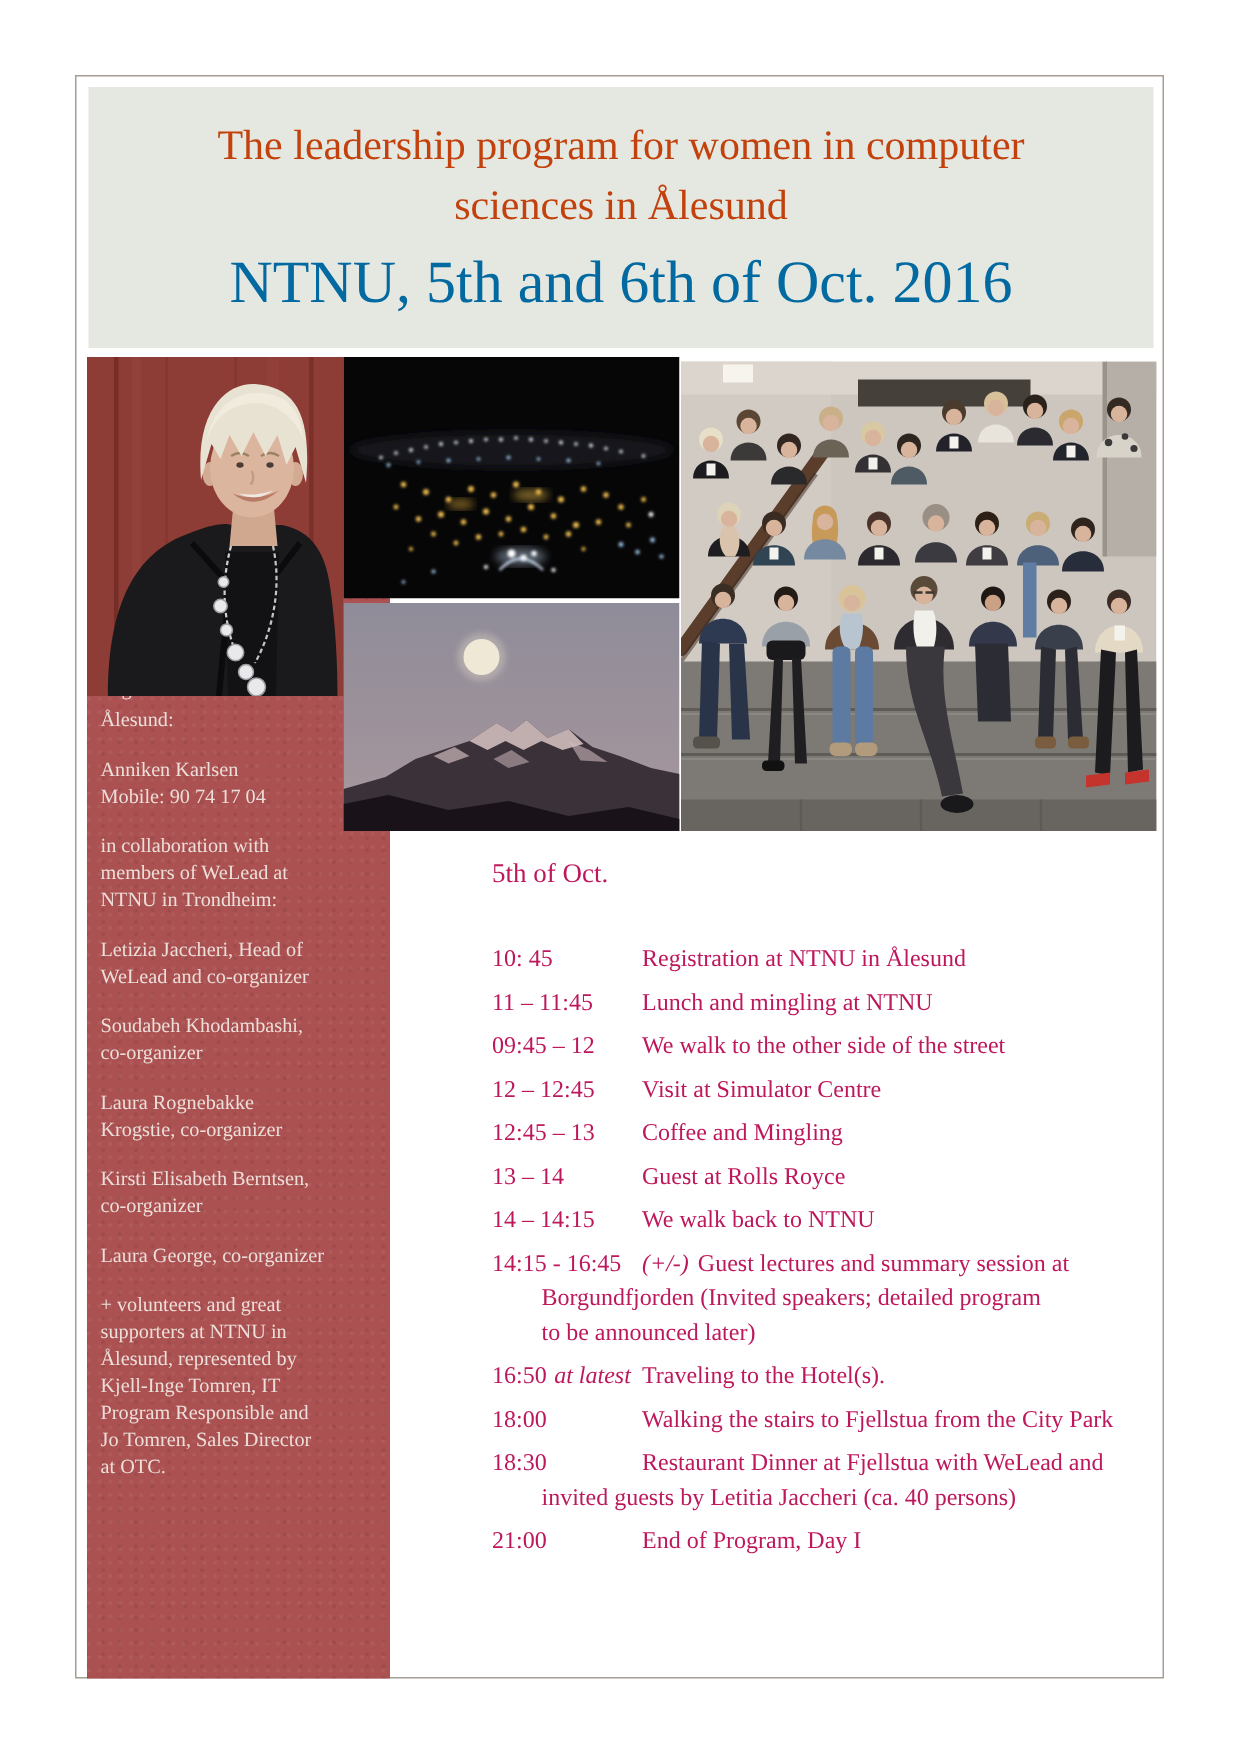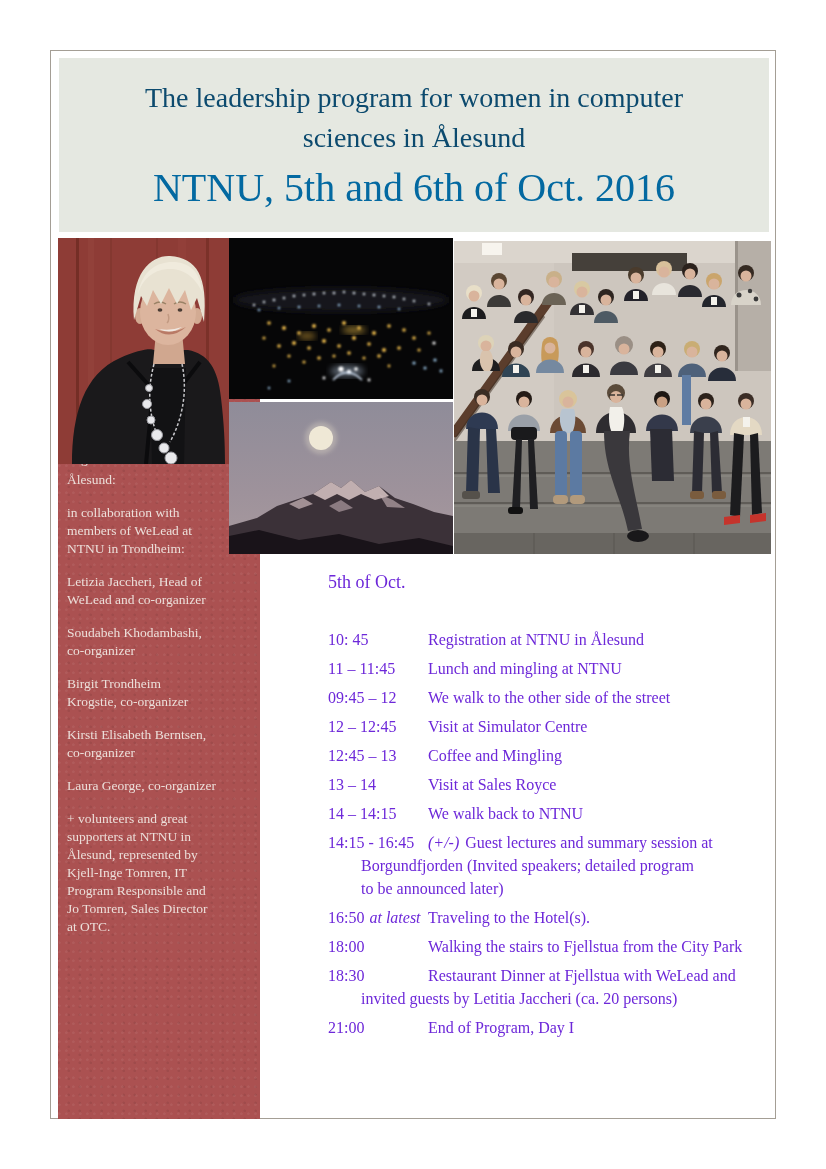--- a/index.html
+++ b/index.html
@@ -1,42 +1,42 @@
 <!DOCTYPE html>
 <html><head>
 <meta charset="utf-8">
 <style>
   html,body{margin:0;padding:0;background:#ffffff;}
   body{width:826px;height:1169px;position:relative;font-family:"Liberation Serif","DejaVu Serif",serif;}
   .page{position:absolute;left:50px;top:50px;width:724px;height:1067px;border:1px solid #a49e95;background:#fff;}
 
   
   .header{position:absolute;left:8px;top:7px;width:710px;height:174px;background:#e5e8e1;text-align:center;}
-  .header-title{margin-top:20px;font-size:28px;line-height:40px;color:#0c4a6e;white-space:pre-line;}
+  .header-title{margin-top:20px;font-size:28px;line-height:40px;color:#c2410c;white-space:pre-line;}
   .header-subtitle{margin-top:7px;font-size:40px;line-height:46px;color:#0369a1;}
 
   
   .sidebar{position:absolute;left:7px;top:187px;width:202px;height:881px;overflow:hidden;
     background:
       radial-gradient(circle at 20% 30%, rgba(255,255,255,.06) 1px, transparent 1.6px) 0 0/7px 9px,
       radial-gradient(circle at 70% 60%, rgba(0,0,0,.07) 1px, transparent 1.6px) 3px 4px/11px 8px,
       #ab5151;}
   .clipped-line{position:absolute;left:9px;top:212px;z-index:1;color:#ecdfda;font-size:13.5px;line-height:18px;white-space:pre;}
   .portrait{position:absolute;left:0;top:0;z-index:2;display:block;}
   .sidebar-text{position:absolute;left:9px;top:233px;width:160px;z-index:3;color:#ecdfda;font-size:13.5px;line-height:18px;}
   .sidebar-text p{margin:0 0 15px 0;white-space:pre;}
 
   
   .photo{position:absolute;display:block;}
   .photo-night{left:178px;top:187px;}
   .photo-moon{left:178px;top:351px;}
   .photo-group{left:403px;top:190px;}
 
   
-  .schedule{position:absolute;left:277px;top:520px;width:460px;color:#6d28d9;font-size:16px;}
+  .schedule{position:absolute;left:277px;top:520px;width:460px;color:#be185d;font-size:16px;}
   .day-title{font-size:18px;line-height:22px;}
   .rows{margin-top:35px;}
   .srow{position:relative;margin-bottom:6px;}
   .stime{position:absolute;left:0;top:0;line-height:23px;white-space:pre;}
   .stime .note{font-style:italic;margin-left:5px;}
   .sevent{margin-left:33px;}
   .l{line-height:23px;font-family:Liberation Serif, serif;}
   .l:empty{display:none;}
   .lf{text-indent:67px;}
   .pfx{font-style:italic;margin-right:6px;}
@@ -86,28 +86,30 @@
       <circle cx="91" cy="150" r="3.5" fill="#e9e9ec" stroke="#9a9aa0"></circle>
       <circle cx="89" cy="166" r="4.5" fill="#e9e9ec" stroke="#9a9aa0"></circle>
       <circle cx="93" cy="182" r="4" fill="#e9e9ec" stroke="#9a9aa0"></circle>
       <circle cx="99" cy="197" r="5.5" fill="#e9e9ec" stroke="#9a9aa0"></circle>
       <circle cx="106" cy="210" r="5" fill="#e9e9ec" stroke="#9a9aa0"></circle>
       <circle cx="113" cy="220" r="6" fill="#e9e9ec" stroke="#9a9aa0"></circle>
     </svg>
 
     <div class="sidebar-text">
       <p>Ålesund:</p>
+      <p>Anniken Karlsen
+Mobile: 90 74 17 04</p>
       <p>in collaboration with
 members of WeLead at
 NTNU in Trondheim:</p>
       <p>Letizia Jaccheri, Head of
 WeLead and co-organizer</p>
       <p>Soudabeh Khodambashi,
 co-organizer</p>
-      <p>Birgit Trondheim
+      <p>Laura Rognebakke
 Krogstie, co-organizer</p>
       <p>Kirsti Elisabeth Berntsen,
 co-organizer</p>
       <p>Laura George, co-organizer</p>
       <p>+ volunteers and great
 supporters at NTNU in
 Ålesund, represented by
 Kjell-Inge Tomren, IT
 Program Responsible and
 Jo Tomren, Sales Director
@@ -466,21 +468,21 @@
         <span class="stime"><span>12:45 – 13</span></span>
         <div class="sevent">
           <div class="l lf"><span>Coffee and Mingling</span></div>
 
         </div>
       </div>
 
       <div class="srow">
         <span class="stime"><span>13 – 14</span></span>
         <div class="sevent">
-          <div class="l lf"><span>Visit at Sales Royce</span></div>
+          <div class="l lf"><span>Guest at Rolls Royce</span></div>
 
         </div>
       </div>
 
       <div class="srow">
         <span class="stime"><span>14 – 14:15</span></span>
         <div class="sevent">
           <div class="l lf"><span>We walk back to NTNU</span></div>
 
         </div>
@@ -508,21 +510,21 @@
         <div class="sevent">
           <div class="l lf"><span>Walking the stairs to Fjellstua from the City Park</span></div>
 
         </div>
       </div>
 
       <div class="srow">
         <span class="stime"><span>18:30</span></span>
         <div class="sevent">
           <div class="l lf"><span>Restaurant Dinner at Fjellstua with WeLead and</span></div>
-          <div class="l">invited guests by Letitia Jaccheri (ca. 20 persons)</div>
+          <div class="l">invited guests by Letitia Jaccheri (ca. 40 persons)</div>
 
         </div>
       </div>
 
       <div class="srow">
         <span class="stime"><span>21:00</span></span>
         <div class="sevent">
           <div class="l lf"><span>End of Program, Day I</span></div>
 
         </div>

